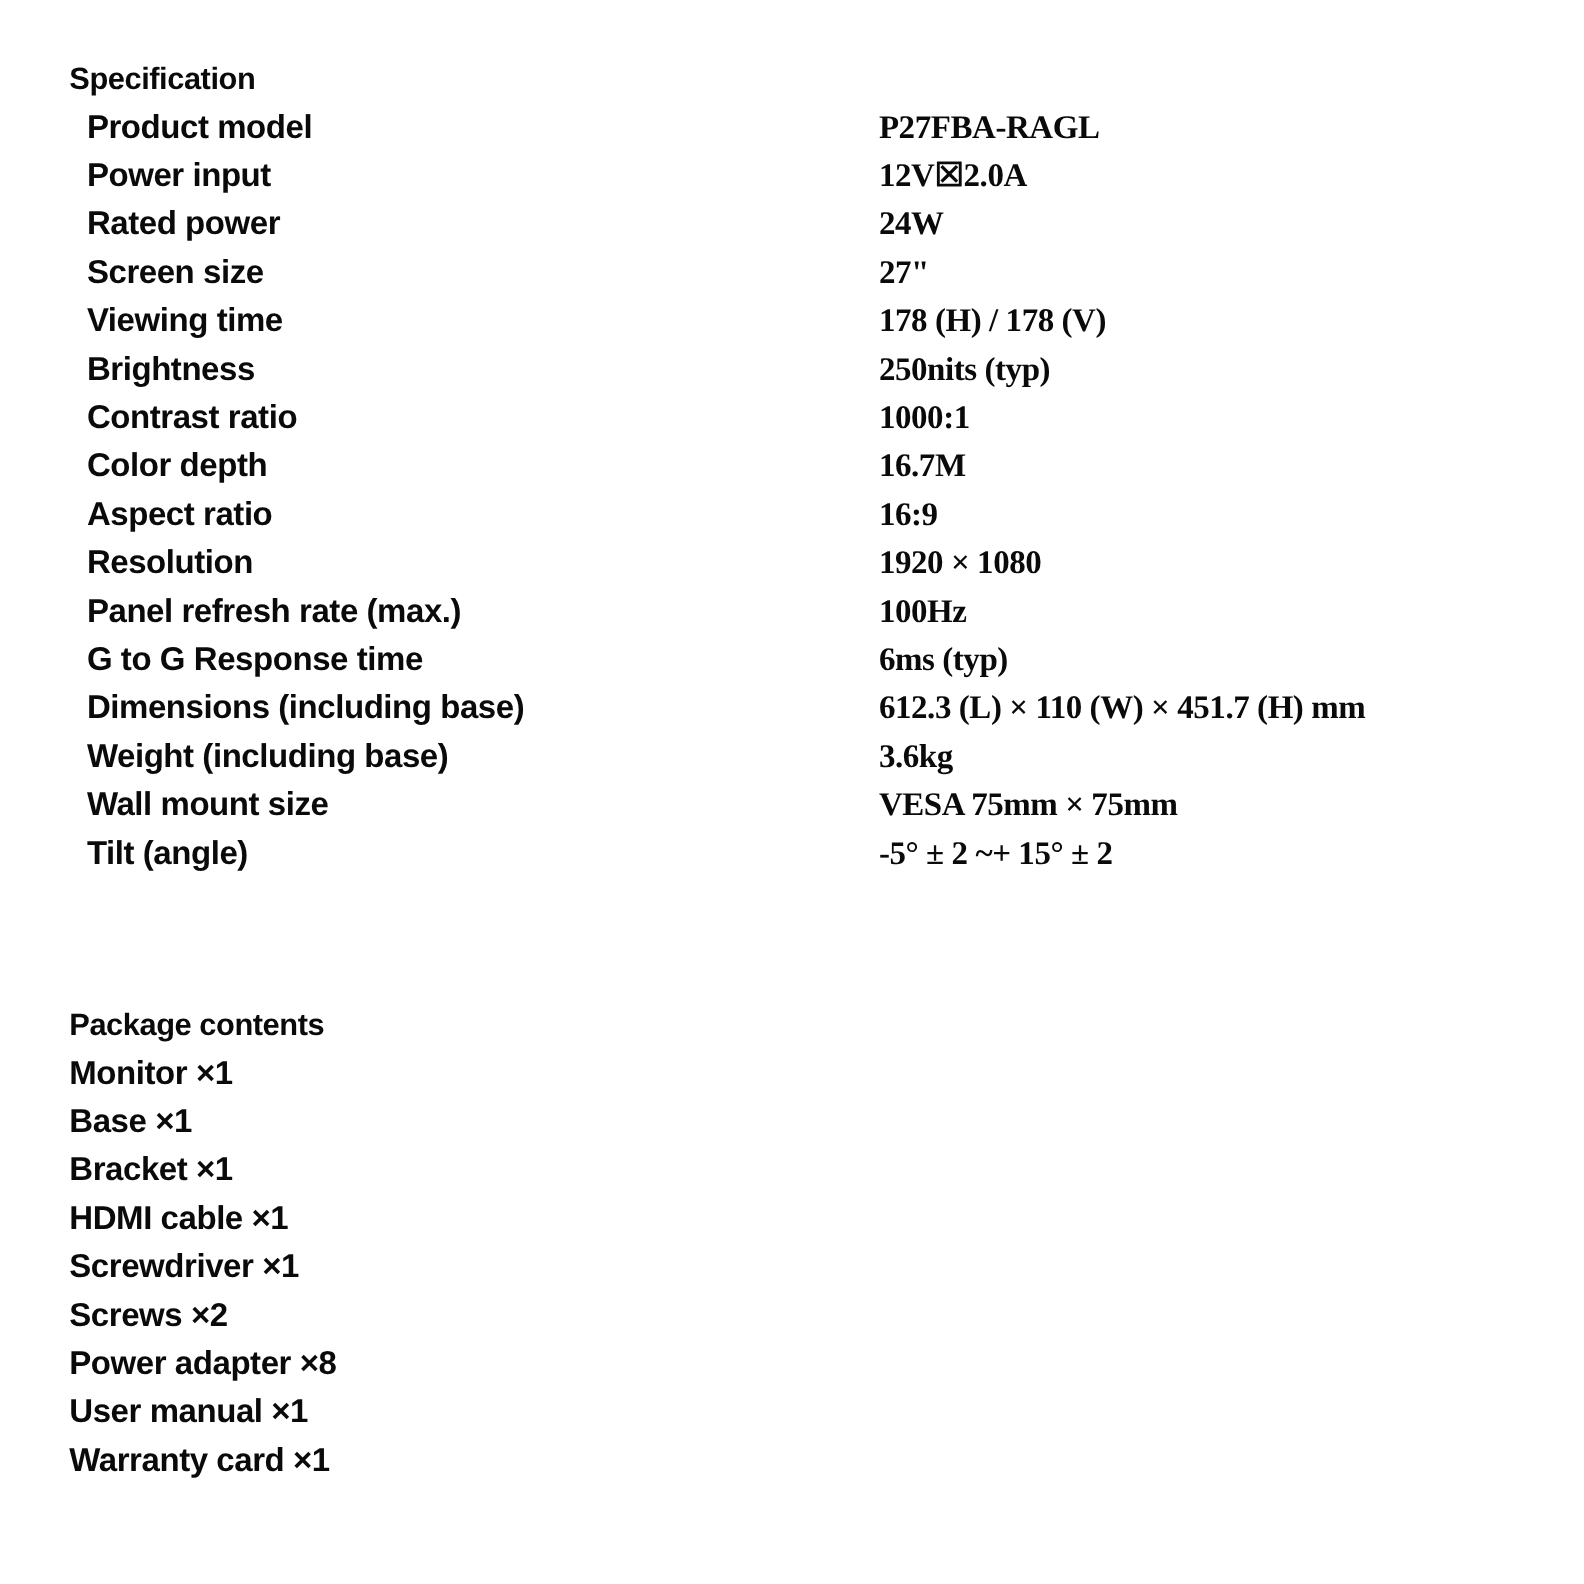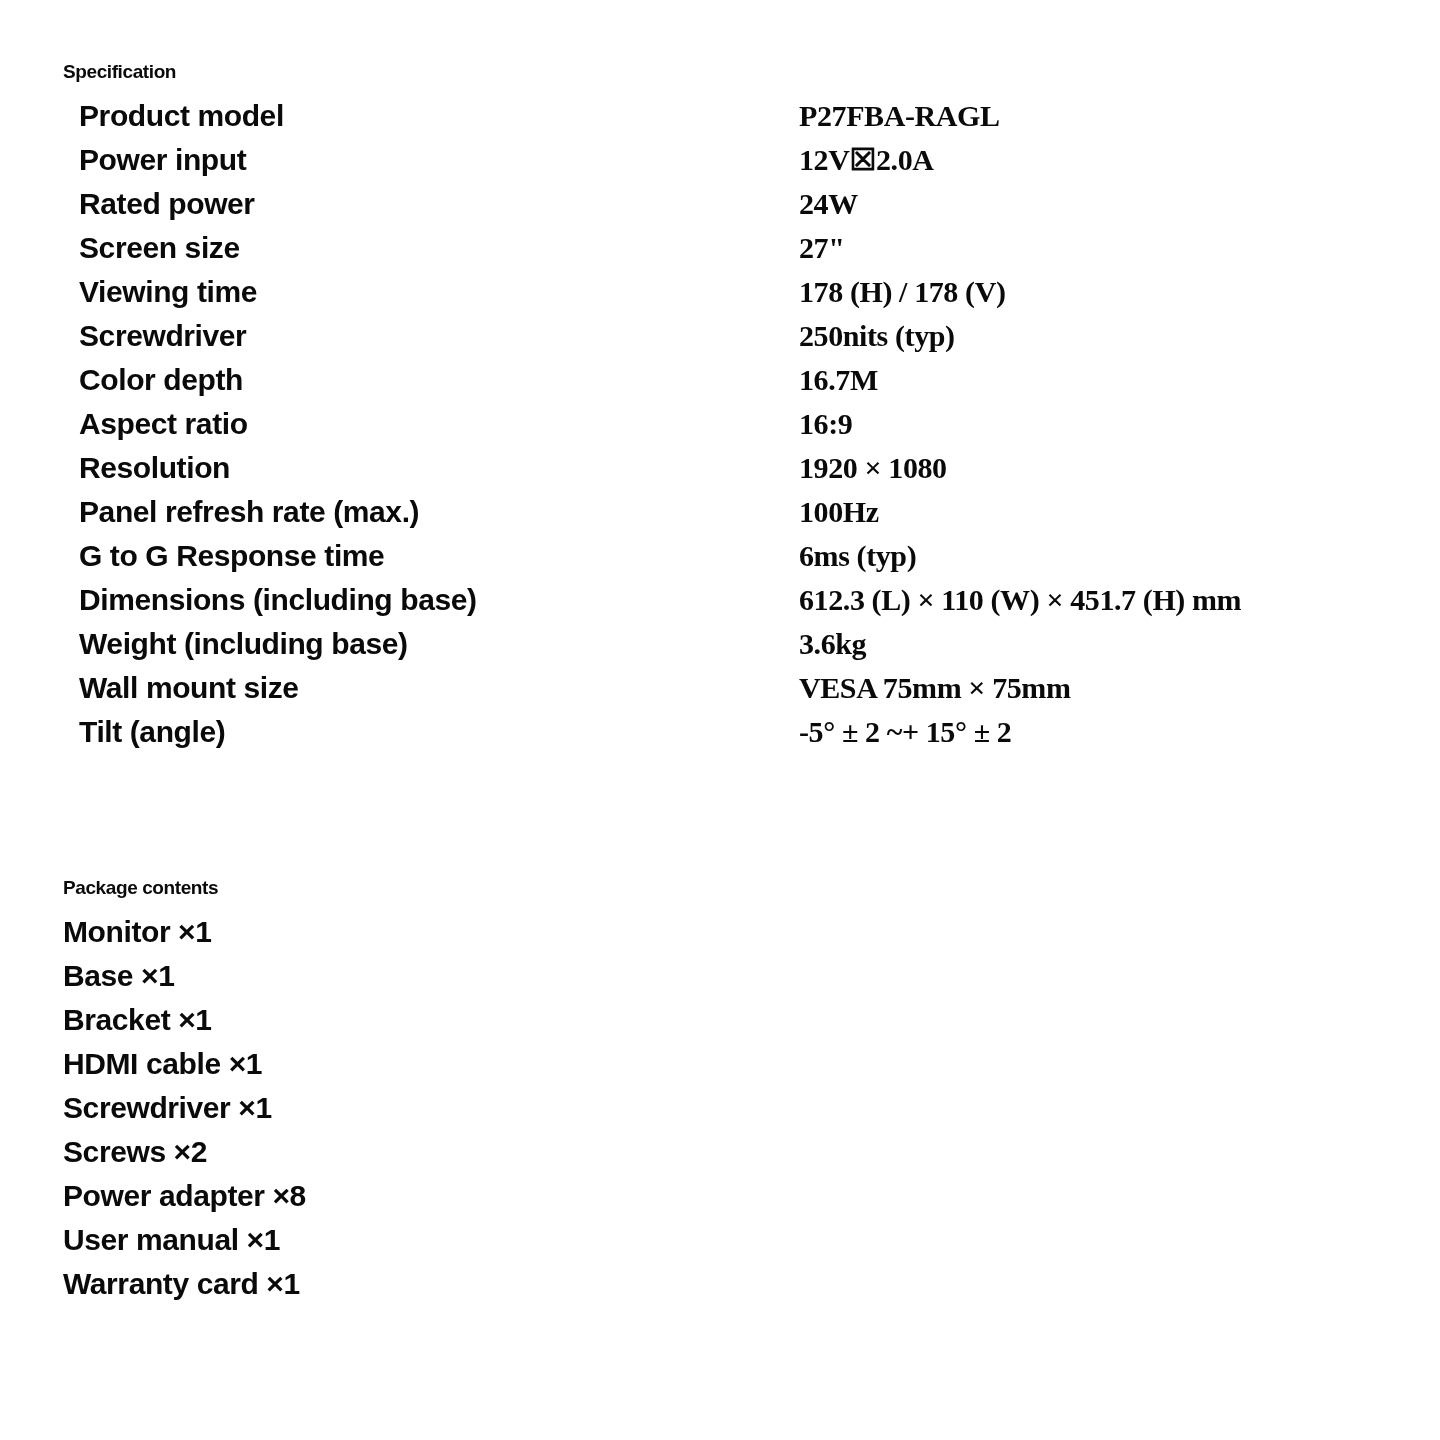--- a/index.html
+++ b/index.html
@@ -18,21 +18,21 @@
   }
   .page {
     box-sizing: border-box;
     width: 1440px;
     height: 1440px;
     padding: 50px 40px 0 63px;
   }
   .doc-title,
   .pkg-title {
     margin: 0;
-    font-size: 19px;
+    font-size: 28px;
     line-height: 44px;
     font-weight: 700;
     letter-spacing: -0.4px;
     white-space: nowrap;
   }
   .spec-table {
     display: block;
   }
   .spec-row {
     display: flex;
@@ -81,22 +81,26 @@
         </div>
         <div class="spec-row">
           <span class="spec-label">Screen size</span>
           <span class="spec-value">27"</span>
         </div>
         <div class="spec-row">
           <span class="spec-label">Viewing time</span>
           <span class="spec-value">178 (H) / 178 (V)</span>
         </div>
         <div class="spec-row">
-          <span class="spec-label">Screwdriver</span>
+          <span class="spec-label">Brightness</span>
           <span class="spec-value">250nits (typ)</span>
+        </div>
+        <div class="spec-row">
+          <span class="spec-label">Contrast ratio</span>
+          <span class="spec-value">1000:1</span>
         </div>
         <div class="spec-row">
           <span class="spec-label">Color depth</span>
           <span class="spec-value">16.7M</span>
         </div>
         <div class="spec-row">
           <span class="spec-label">Aspect ratio</span>
           <span class="spec-value">16:9</span>
         </div>
         <div class="spec-row">

